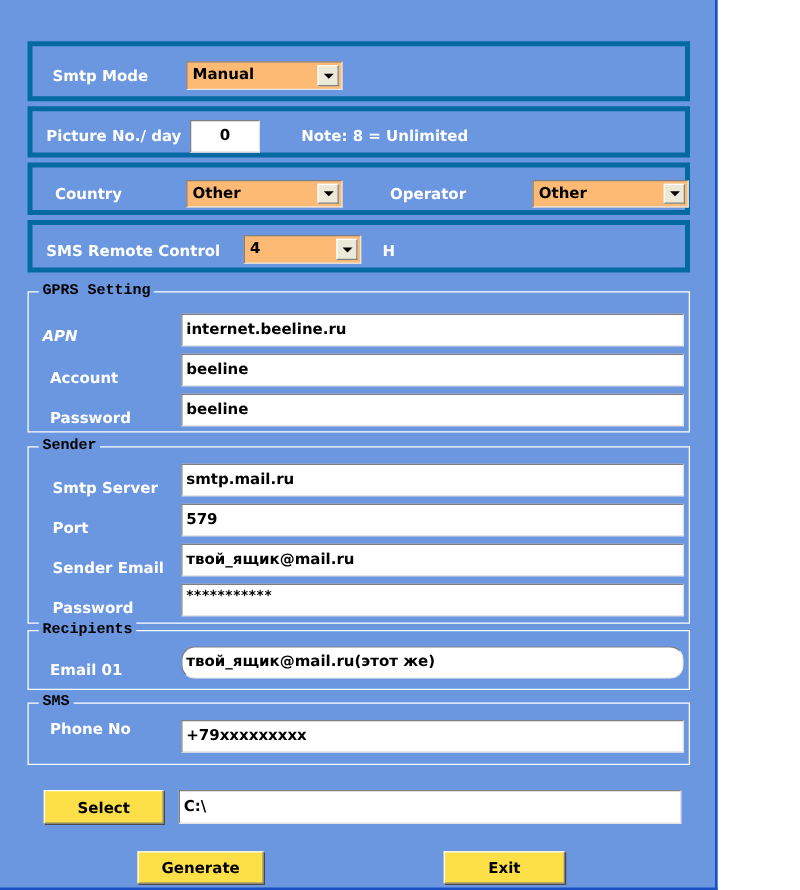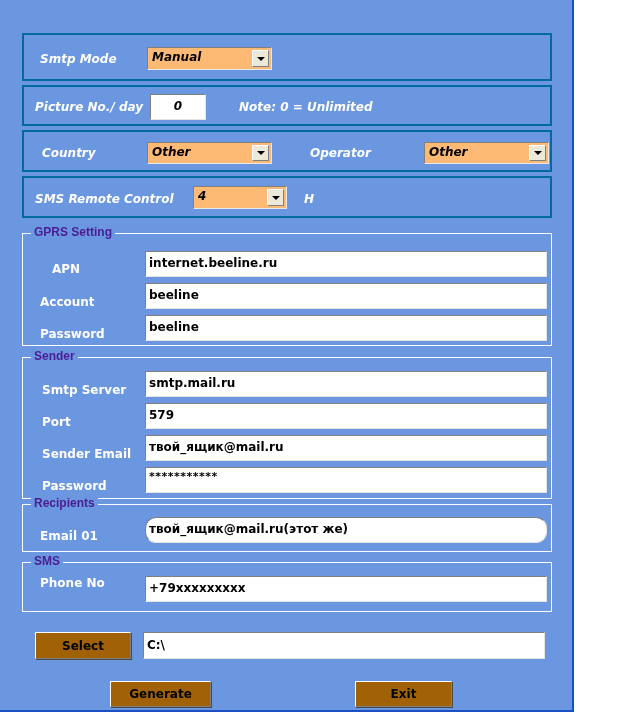--- a/index.html
+++ b/index.html
@@ -67,41 +67,40 @@
     font-size: 15px;
     font-weight: bold;
     color: #ffffff;
     line-height: 19px;
   }
 
   
   .panel {
     position: absolute;
     box-sizing: border-box;
-    border: 2px solid #0369a1;
+    border: 4px solid #0369a1;
     background: transparent;
-    font-style: italic;
   }
 
   .groupbox {
     position: absolute;
     box-sizing: border-box;
     border: 1px solid #ffffff;
     background: transparent;
   }
   .groupbox > .gb-legend {
     position: absolute;
     top: -9px;
     left: 8px;
     padding: 0 3px;
     background: #6b96e0;
-    font-family: Liberation Sans, sans-serif;
-    font-size: 12px;
-    font-weight: bold;
-    color: #4c1d95;
+    font-family: Liberation Mono, monospace;
+    font-size: 12px;
+    font-weight: bold;
+    color: #000000;
     white-space: nowrap;
   }
 
   .lbl {
     position: absolute;
     font-family: "DejaVu Sans", sans-serif;
     font-size: 12px;
     font-weight: bold;
     color: #ffffff;
     white-space: nowrap;
@@ -184,21 +183,21 @@
     margin-top: -2px;
     border-left: 4px solid transparent;
     border-right: 4px solid transparent;
     border-top: 4px solid #000000;
   }
 
   
   .btn {
     position: absolute;
     box-sizing: border-box;
-    background: #a16207;
+    background: #fde047;
     border-top: 1px solid #ffffff;
     border-left: 1px solid #ffffff;
     border-right: 1px solid #7f7f7f;
     border-bottom: 1px solid #7f7f7f;
     box-shadow: 1px 1px 0 0 #4a4a4a;
     cursor: pointer;
   }
   .btn .btn-label {
     position: absolute;
     left: 0;
@@ -227,21 +226,21 @@
       <span class="combo-val">Manual</span>
       <span class="combo-arrow"></span>
     </div>
   </div>
 
   <div class="panel" style="left:22px; top:85px; width:530px; height:41px;">
     <div class="lbl" style="left:11px; top:13px;">Picture No./ day</div>
     <div class="tf center" style="left:126px; top:7px; width:56px; height:26px;">
       <span class="tf-val" style="top:4px;">0</span>
     </div>
-    <div class="lbl" style="left:215px; top:13px;">Note: 0 = Unlimited</div>
+    <div class="lbl" style="left:215px; top:13px;">Note: 8 = Unlimited</div>
   </div>
 
   <div class="panel" style="left:22px; top:130px; width:530px; height:42px;">
     <div class="lbl" style="left:18px; top:14px;">Country</div>
     <div class="combo" style="left:123px; top:10px; width:125px; height:22px;">
       <span class="combo-val">Other</span>
       <span class="combo-arrow"></span>
     </div>
     <div class="lbl" style="left:286px; top:14px;">Operator</div>
     <div class="combo" style="left:400px; top:10px; width:125px; height:22px;">
@@ -255,21 +254,21 @@
     <div class="combo" style="left:169px; top:8px; width:94px; height:23px;">
       <span class="combo-val">4</span>
       <span class="combo-arrow"></span>
     </div>
     <div class="lbl" style="left:280px; top:14px;">H</div>
   </div>
 
   <div class="groupbox" style="left:22px; top:233px; width:530px; height:113px;">
     <span class="gb-legend">GPRS Setting</span>
 
-    <div class="lbl" style="left:29px; top:28px;">APN</div>
+    <div class="lbl" style="left:11px; top:28px;font-style:italic;">APN</div>
     <div class="tf" style="left:122px; top:17px; width:402px; height:26px;">
       <span class="tf-val" style="top:4px;">internet.beeline.ru</span>
     </div>
 
     <div class="lbl" style="left:17px; top:61px;">Account</div>
     <div class="tf" style="left:122px; top:49px; width:402px; height:26px;">
       <span class="tf-val" style="top:4px;">beeline</span>
     </div>
 
     <div class="lbl" style="left:17px; top:93px;">Password</div>

